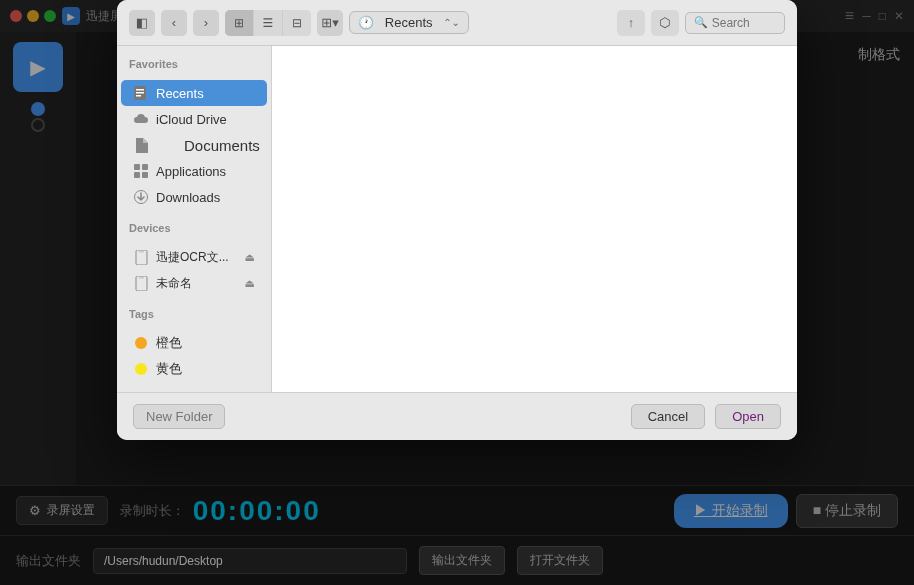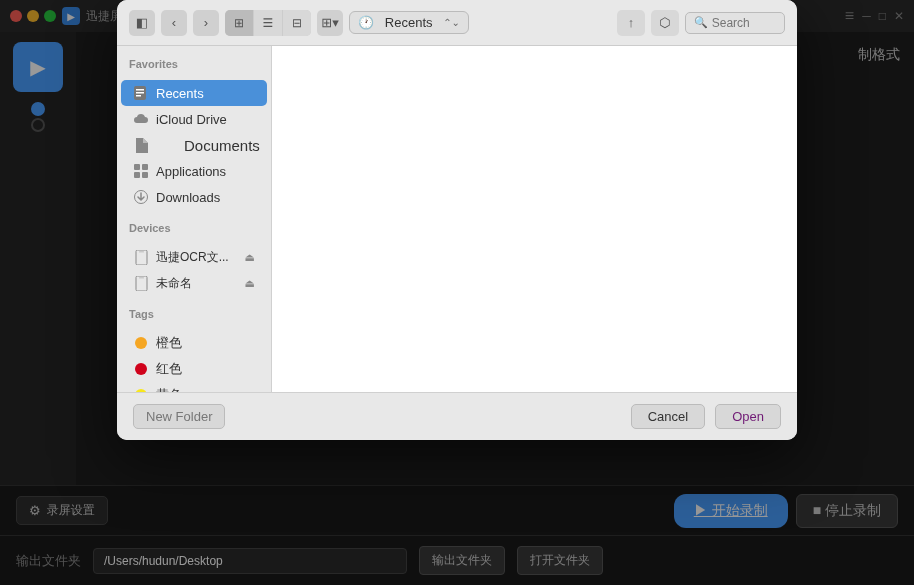--- a/index.html
+++ b/index.html
@@ -482,20 +482,24 @@
     <div class="bg-content-panel">
       <span style="color:#ccc;font-size:14px;align-self:flex-end;">制格式</span>
     </div>
   </div>
 
   <div class="bg-bottom-bar">
     <button class="bg-settings-btn">
       <span style="font-size:13px;">⚙</span>
       <span>录屏设置</span>
     </button>
+    <div class="bg-timer-area">
+      <span class="bg-timer-label">录制时长：</span>
+      <span class="bg-timer-value">00:00:00</span>
+    </div>
     <div class="bg-action-btns">
       <button class="bg-start-btn">▶ 开始录制</button>
       <button class="bg-stop-btn">■ 停止录制</button>
     </div>
   </div>
 
   <div class="bg-footer">
     <span class="bg-output-label">输出文件夹</span>
     <input class="bg-output-path-input" type="text" value="/Users/hudun/Desktop" style="">
     <button class="bg-output-btn">输出文件夹</button>
@@ -643,26 +647,20 @@
 
         <div class="sidebar-section-label" style="margin-top:8px;">Tags</div>
 
         <div class="sidebar-item">
           <span class="sidebar-icon">
             <div class="tag-dot" style="background:#f5a623;"></div>
           </span>
           <span style="font-size:13px;">橙色</span>
         </div>
 
-        <div class="sidebar-item">
-          <span class="sidebar-icon">
-            <div class="tag-dot" style="background:#d0021b;"></div>
-          </span>
-          <span style="font-size:13px;">红色</span>
-        </div>
 
         <div class="sidebar-item">
           <span class="sidebar-icon">
             <div class="tag-dot" style="background:#f8e71c;"></div>
           </span>
           <span style="font-size:13px;">黄色</span>
         </div>
       </div>
 
       <div class="dialog-main">

